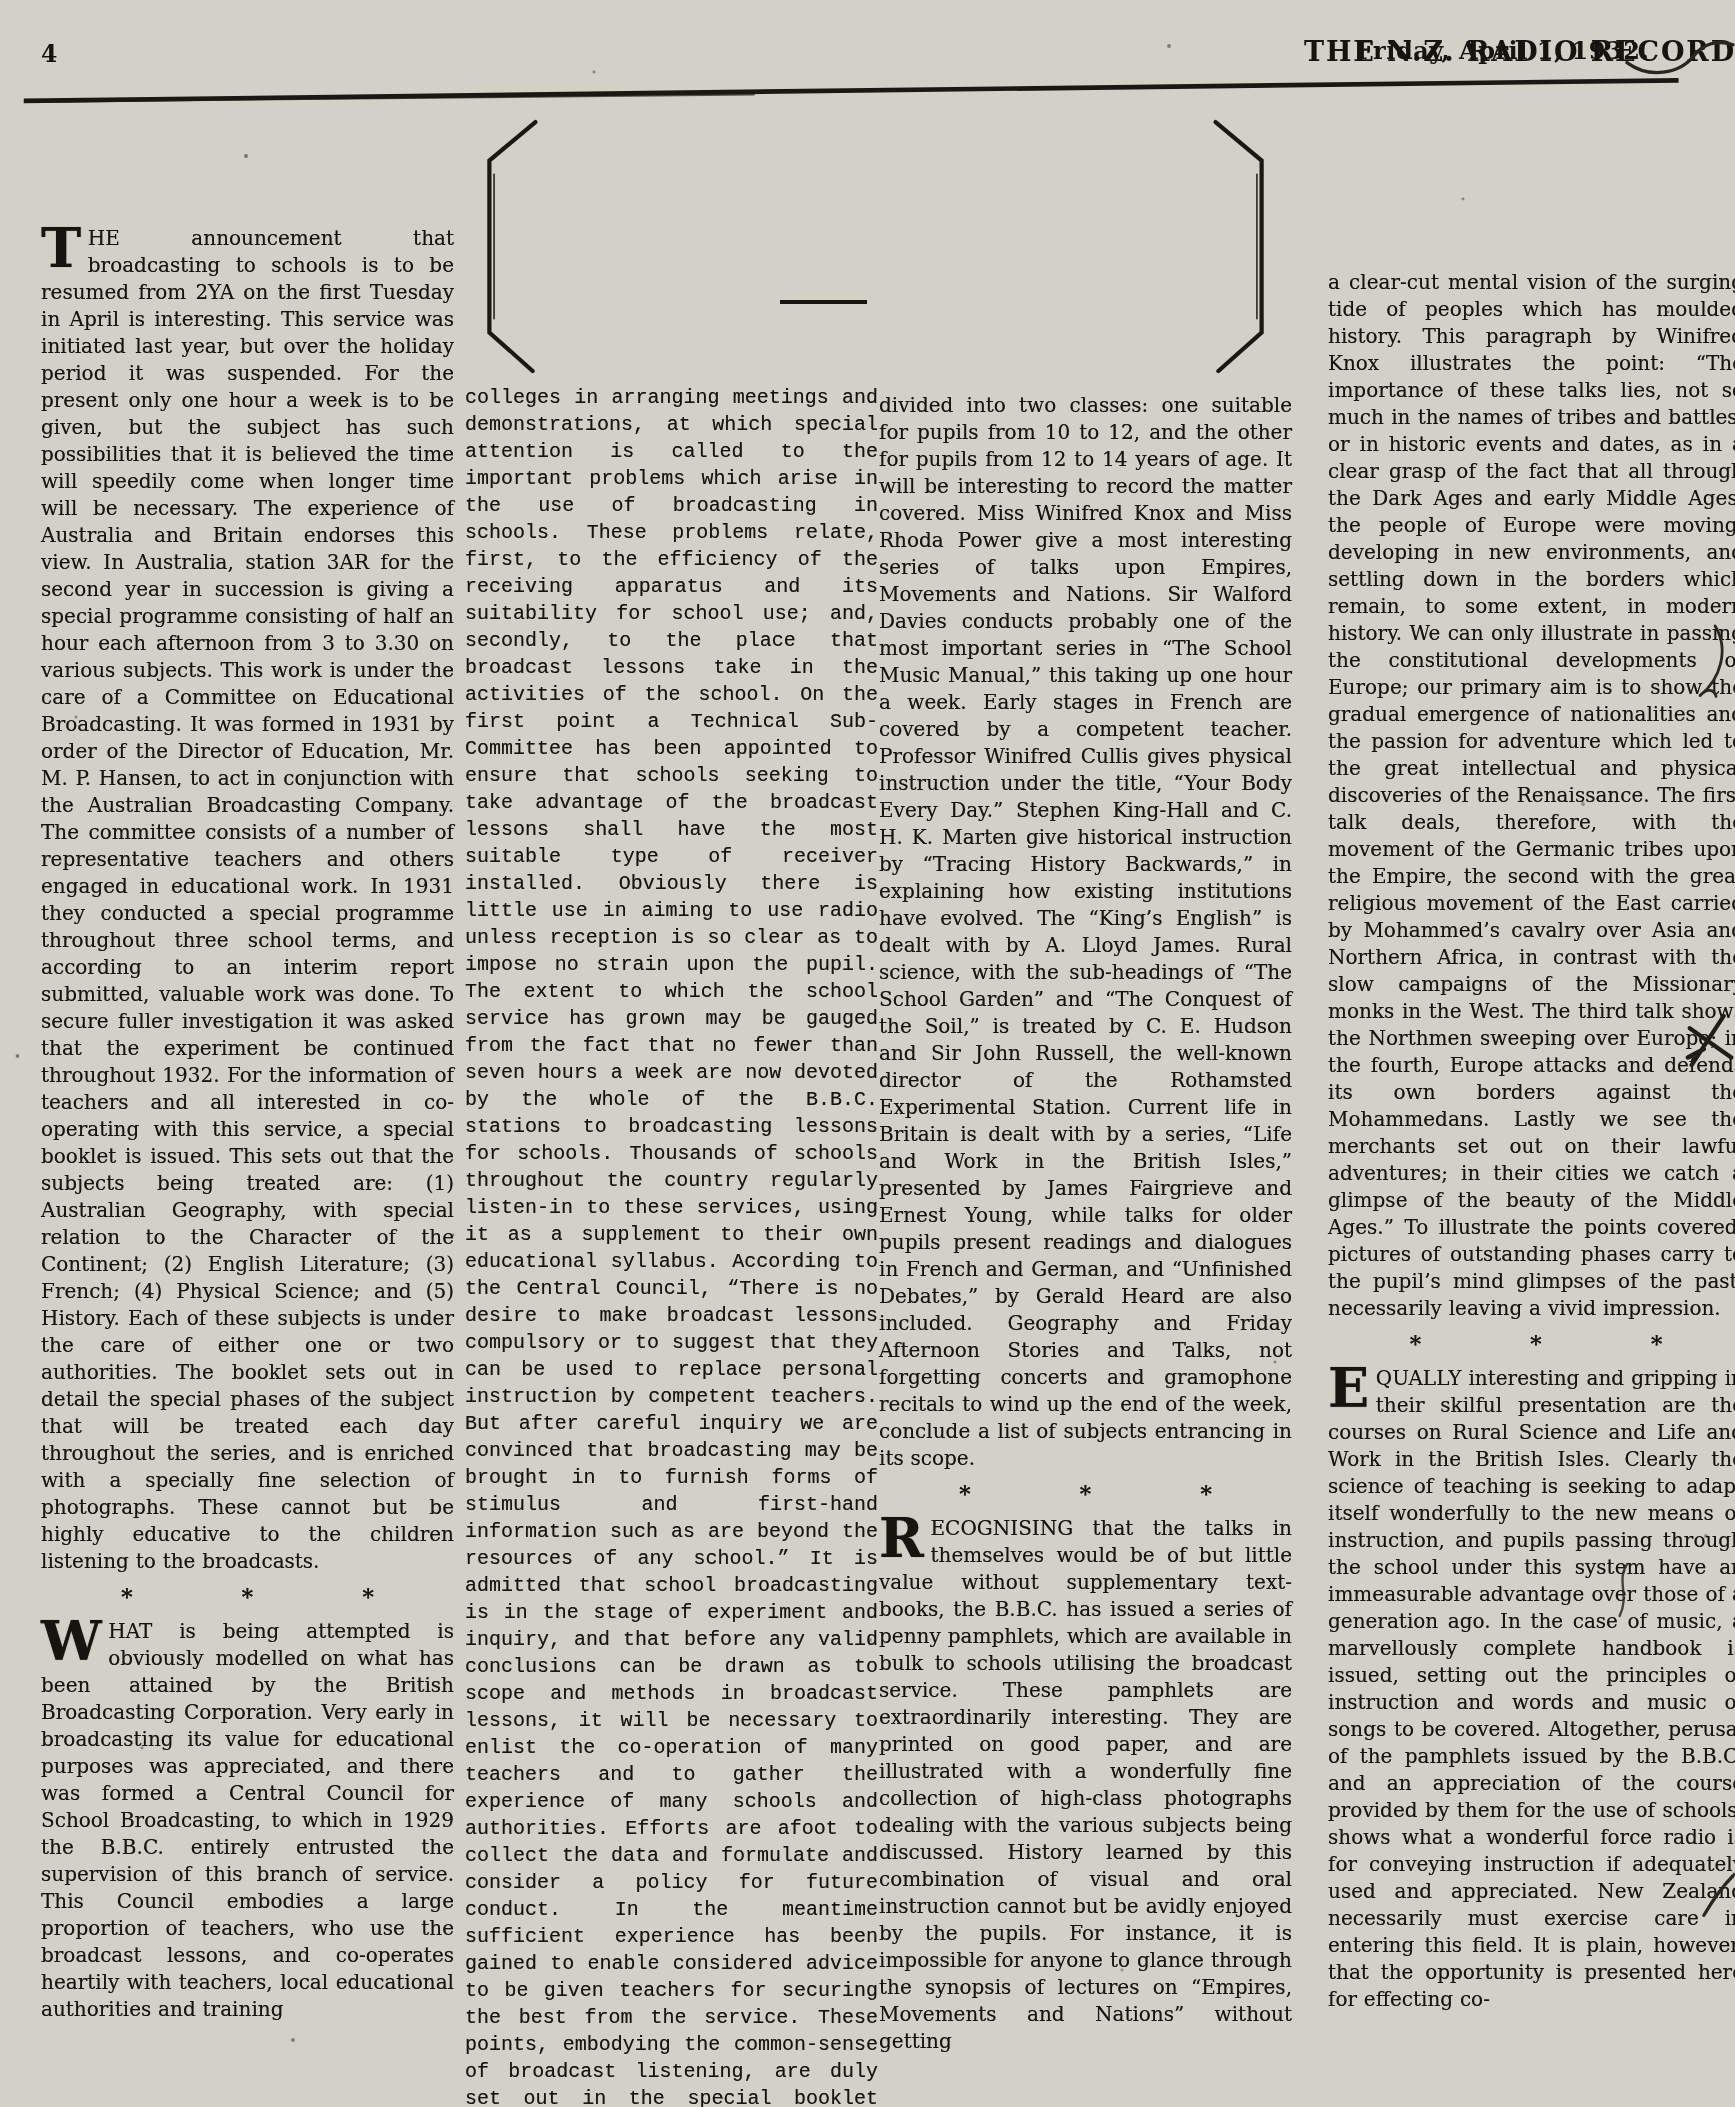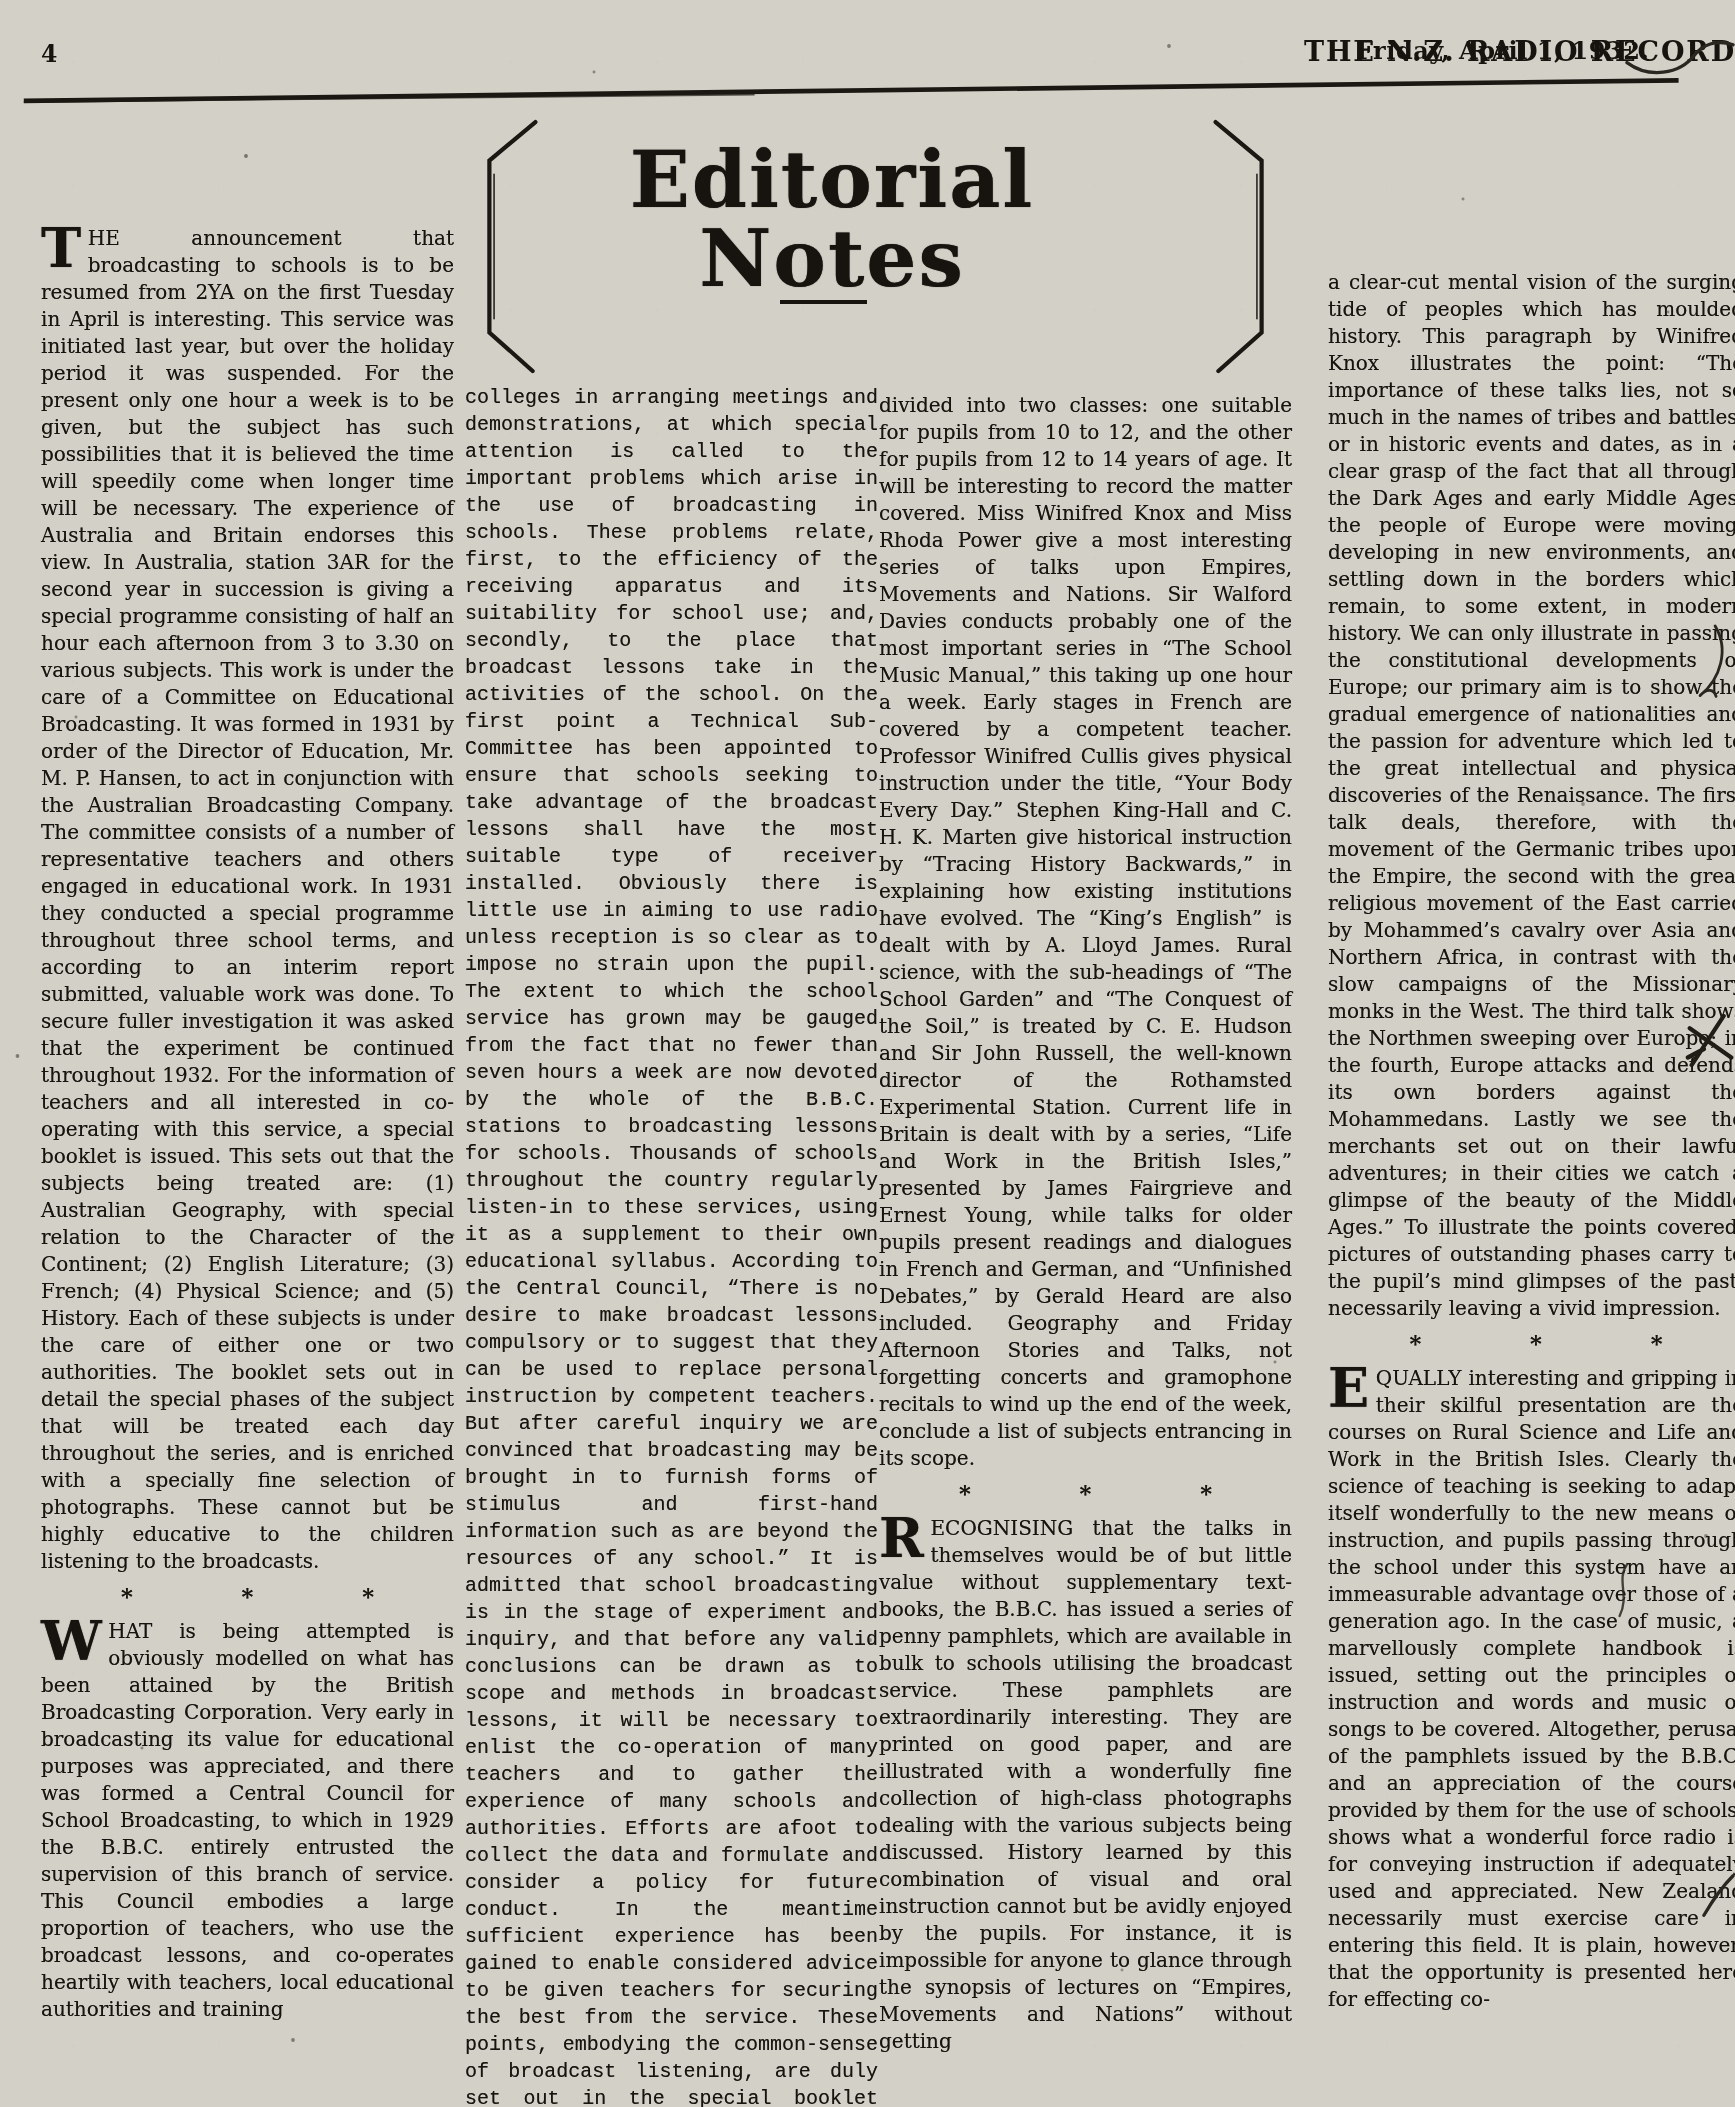--- a/index.html
+++ b/index.html
@@ -74,21 +74,20 @@
 
   <div class="headline-box">
     <svg class="bracket left" viewBox="0 0 132 550" xmlns="http://www.w3.org/2000/svg">
       <polyline points="118,10 20,92 20,458 112,540" fill="none" stroke="#1b1813" stroke-width="9" stroke-linecap="round"></polyline>
       <line x1="30" y1="120" x2="30" y2="430" stroke="#1b1813" stroke-width="4" opacity="0.8"></line>
     </svg>
     <svg class="bracket right" viewBox="0 0 132 550" xmlns="http://www.w3.org/2000/svg">
       <polyline points="14,10 112,92 112,458 20,540" fill="none" stroke="#1b1813" stroke-width="9" stroke-linecap="round"></polyline>
       <line x1="102" y1="120" x2="102" y2="430" stroke="#1b1813" stroke-width="4" opacity="0.8"></line>
     </svg>
-    <div class="headline-title">Editorial Notes</div>
     <div class="headline-rule"></div>
   </div>
 
   <div class="col col-1">
       <p class="para"><span class="dropcap">T</span>HE announcement that broadcasting to schools is to be resumed from 2YA on the first Tuesday in April is interesting.  This service was initiated last year, but over the holiday period it was suspended. For the present only one hour a week is to be given, but the subject has such possibilities that it is believed the time will speedily come when longer time will be necessary. The experience of Australia and Britain endorses this view.  In Australia, station 3AR for the second year in succession is giving a special programme consisting of half an hour each afternoon from 3 to 3.30 on various subjects.  This work is under the care of a Committee on Educational Broadcasting.  It was formed in 1931 by order of the Director of Education, Mr. M. P. Hansen, to act in conjunction with the Australian Broadcasting Company.  The committee consists of a number of representative teachers and others engaged in educational work.  In 1931 they conducted a special programme throughout three school terms, and according to an interim report submitted, valuable work was done.  To secure fuller investigation it was asked that the experiment be continued throughout 1932.  For the information of teachers and all interested in co-operating with this service, a special booklet is issued.  This sets out that the subjects being treated are: (1) Australian Geography, with special relation to the Character of the Continent; (2) English Literature; (3) French; (4) Physical Science; and (5) History.  Each of these subjects is under the care of either one or two authorities. The booklet sets out in detail the special phases of the subject that will be treated each day throughout the series, and is enriched with a specially fine selection of photographs.  These cannot but be highly educative to the children listening to the broadcasts.</p>
       <div class="stars">* * *</div>
       <p class="para"><span class="dropcap">W</span>HAT is being attempted is obviously modelled on what has been attained by the British Broadcasting Corporation.  Very early in broadcasting its value for educational purposes was appreciated, and there was formed a Central Council for School Broadcasting, to which in 1929 the B.B.C. entirely entrusted the supervision of this branch of service.  This Council embodies a large proportion of teachers, who use the broadcast lessons, and co-operates heartily with teachers, local educational authorities and training</p>
     </div>
   <div class="col col-2">
       <p class="para">colleges in arranging meetings and demonstrations, at which special attention is called to the important problems which arise in the use of broadcasting in schools.  These problems relate, first, to the efficiency of the receiving apparatus and its suitability for school use; and, secondly, to the place that broadcast lessons take in the activities of the school.  On the first point a Technical Sub-Committee has been appointed to ensure that schools seeking to take advantage of the broadcast lessons shall have the most suitable type of receiver installed. Obviously there is little use in aiming to use radio unless reception is so clear as to impose no strain upon the pupil.  The extent to which the school service has grown may be gauged from the fact that no fewer than seven hours a week are now devoted by the whole of the B.B.C. stations to broadcasting lessons for schools.  Thousands of schools throughout the country regularly listen-in to these services, using it as a supplement to their own educational syllabus.  According to the Central Council, “There is no desire to make broadcast lessons compulsory or to suggest that they can be used to replace personal instruction by competent teachers.  But after careful inquiry we are convinced that broadcasting may be brought in to furnish forms of stimulus and first-hand information such as are beyond the resources of any school.”  It is admitted that school broadcasting is in the stage of experiment and inquiry, and that before any valid conclusions can be drawn as to scope and methods in broadcast lessons, it will be necessary to enlist the co-operation of many teachers and to gather the experience of many schools and authorities.  Efforts are afoot to collect the data and formulate and consider a policy for future conduct. In the meantime sufficient experience has been gained to enable considered advice to be given teachers for securing the best from the service.  These points, embodying the common-sense of broadcast listening, are duly set out in the special booklet issued by the Central Council.</p>

